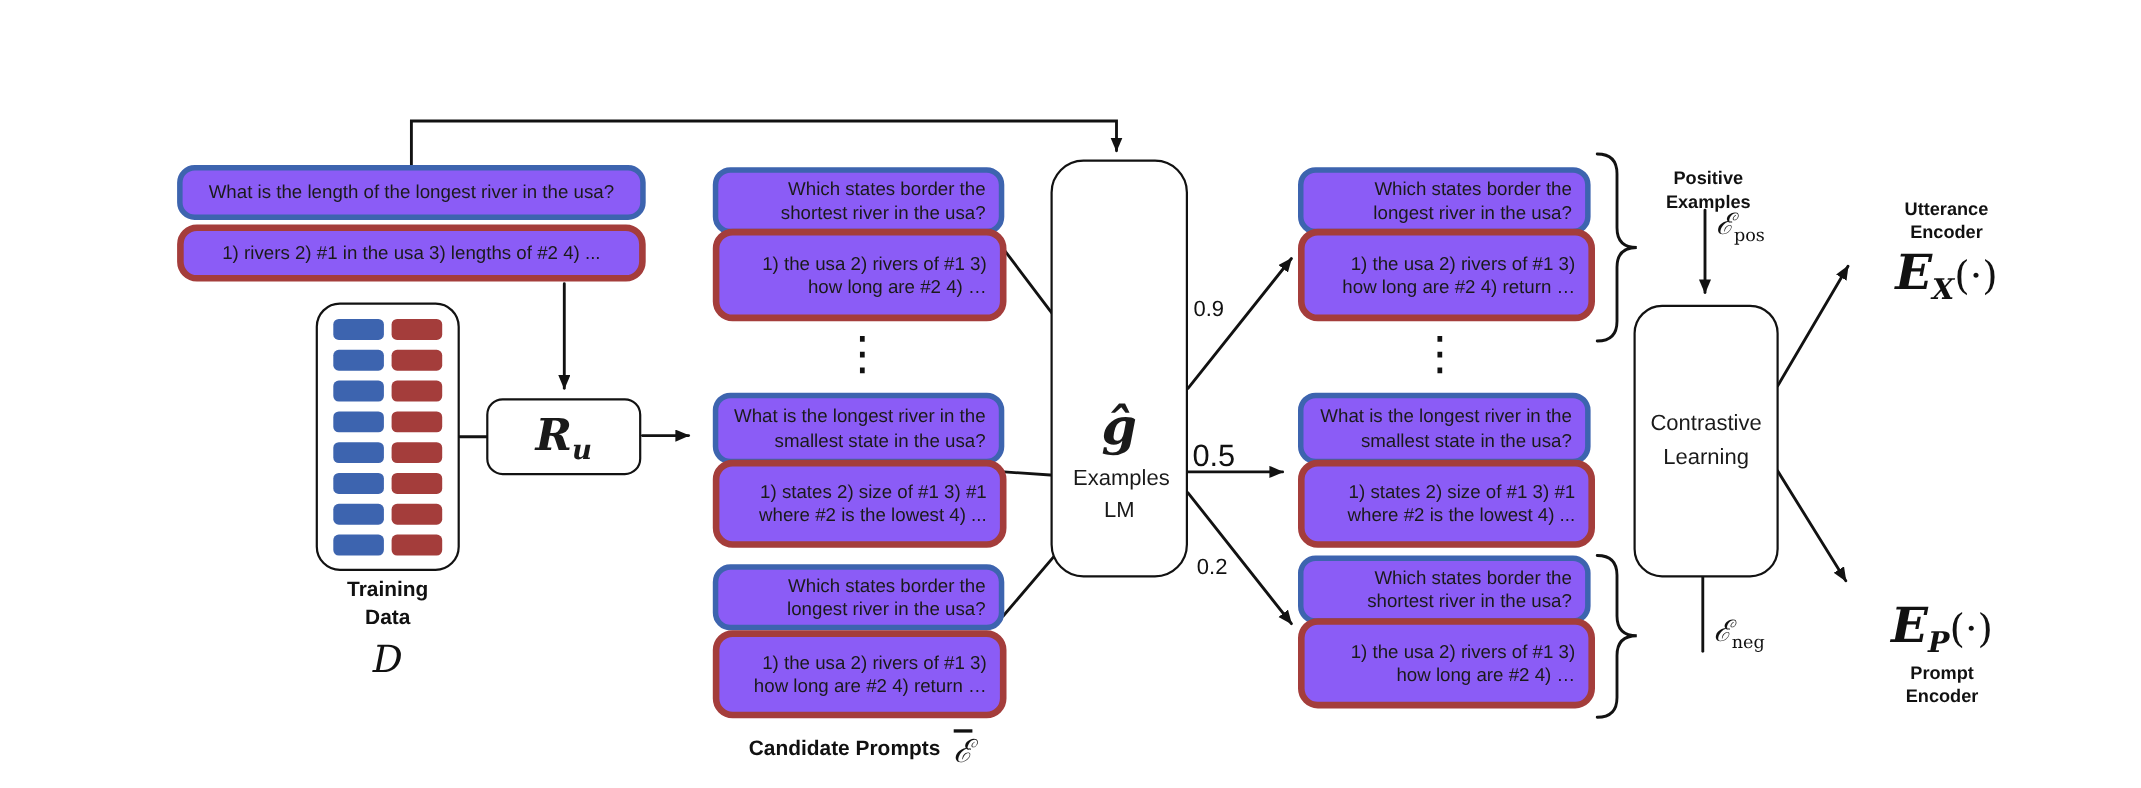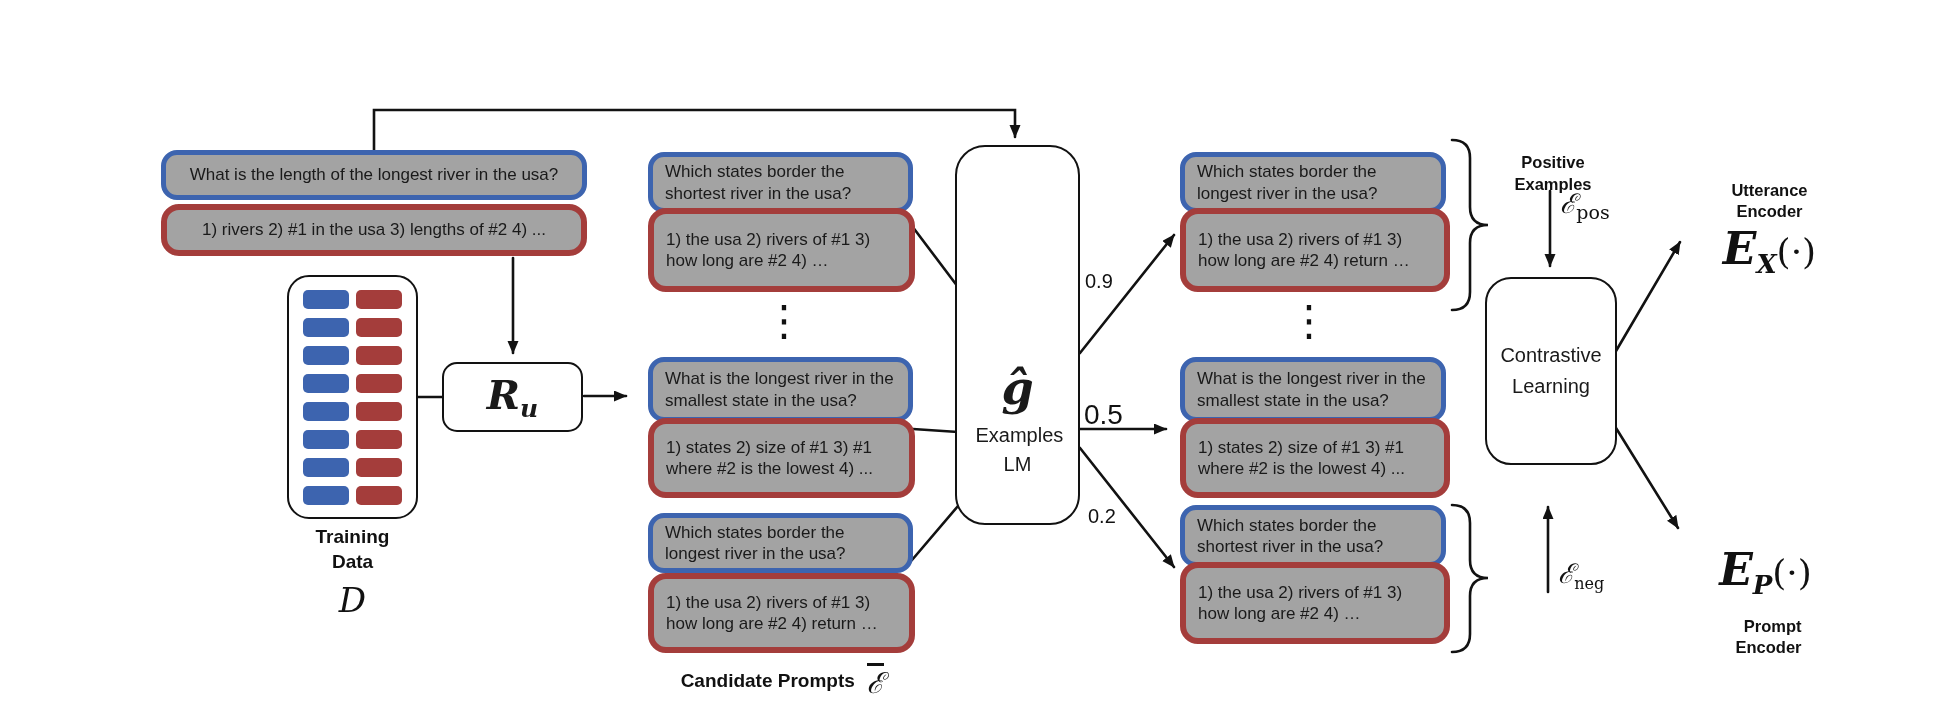--- a/index.html
+++ b/index.html
@@ -4,22 +4,22 @@
 <style>
   * { margin:0; padding:0; box-sizing:border-box; }
   html,body { background:#ffffff; font-family:"Liberation Sans", sans-serif; color:#1a1a1a; }
   #canvas { position:relative; width:1946px; height:716px; background:#fff; overflow:hidden; }
 
   #wires { position:absolute; left:0; top:0; z-index:1; }
   .cline { stroke:var(--ink); stroke-width:2.6; fill:none; stroke-linecap:round; }
   .mk { fill:var(--ink); }
 
   .ubox, .pbox {
-    position:absolute; background:#a3a3a3; display:flex; align-items:center; justify-content:center;
-    text-align:left; font-size:17px; line-height:1.24; padding:4px 12px; color:#1a1a1a;
+    position:absolute; background:#8b5cf6; display:flex; align-items:center; justify-content:center;
+    text-align:right; font-size:17px; line-height:1.24; padding:4px 12px; color:#1a1a1a;
   }
   .ubox { border:5px solid var(--blue); border-radius:16px; z-index:2; }
   .pbox { border:6px solid var(--red);  border-radius:18px; z-index:3; }
   .nowrap { white-space:nowrap; padding:4px 6px; }
 
   .blackbox { position:absolute; border:2.6px solid var(--ink); background:#fff; z-index:2;
     display:flex; flex-direction:column; align-items:center; justify-content:center; }
 
   .blabel { position:absolute; z-index:4; font-weight:bold; text-align:center; line-height:1.32; color:#111; }
   .plain  { position:absolute; z-index:4; text-align:center; color:#111; }
@@ -173,42 +173,42 @@
     <span>Which states border the shortest river in the usa?</span>
   </div>
   <div class="pbox" style="left:1180px;top:562px;width:270px;height:82px;">
     <span>1) the usa 2) rivers of #1 3) how long are #2 4) …</span>
   </div>
 
   <div class="blabel" style="left:1497px;top:152px;width:112px;font-size:16.5px;">
     <div style="width:82px;margin:0 auto;">Positive Examples</div>
   </div>
   <div class="plain" style="left:1560px;top:184px;">
-    <span class="math" style="font-size:27px;">ℰ</span><span class="mroman" style="font-size:19px;vertical-align:-6px;">pos</span>
+    <span class="math" style="font-size:27px;">ℰ</span><span class="mroman" style="font-size:16px;vertical-align:-6px;">pos</span>
   </div>
 
   <div class="plain" style="left:1558px;top:554px;">
     <span class="math" style="font-size:27px;">ℰ</span><span class="mroman" style="font-size:16px;vertical-align:-6px;">neg</span>
   </div>
 
-  <div class="blackbox" style="left:1485px;top:277px;width:132px;height:188px;border-radius:26px;">
+  <div class="blackbox" style="left:1485px;top:277px;width:132px;height:248px;border-radius:26px;">
     <div style="font-size:20px;width:112px;text-align:center;line-height:1.55;">Contrastive Learning</div>
   </div>
 
   <div class="plain" style="left:1692px;top:178px;width:155px;">
     <div style="font-weight:bold;font-size:16.5px;line-height:1.3;margin-top:2px;">
       <div style="width:86px;margin:0 auto;">Utterance Encoder</div>
     </div>
     <div>
       <span class="math" style="font-size:44px;font-weight:bold;">E</span><span class="math sub-lg" style="vertical-align:-9px;">X</span><span class="mroman" style="font-size:36px;">(·)</span>
     </div>
   </div>
 
   <div class="plain" style="left:1688px;top:544px;width:155px;">
     <div>
       <span class="math" style="font-size:44px;font-weight:bold;">E</span><span class="math sub-lg" style="vertical-align:-9px;">P</span><span class="mroman" style="font-size:36px;">(·)</span>
     </div>
     <div style="font-weight:bold;font-size:16.5px;line-height:1.3;margin-top:2px;">
-      <div style="width:72px;margin:16px auto;text-align:right;">Prompt Encoder</div>
+      <div style="width:72px;margin:2px auto;">Prompt Encoder</div>
     </div>
   </div>
 
 </div>
 
 </body></html>

